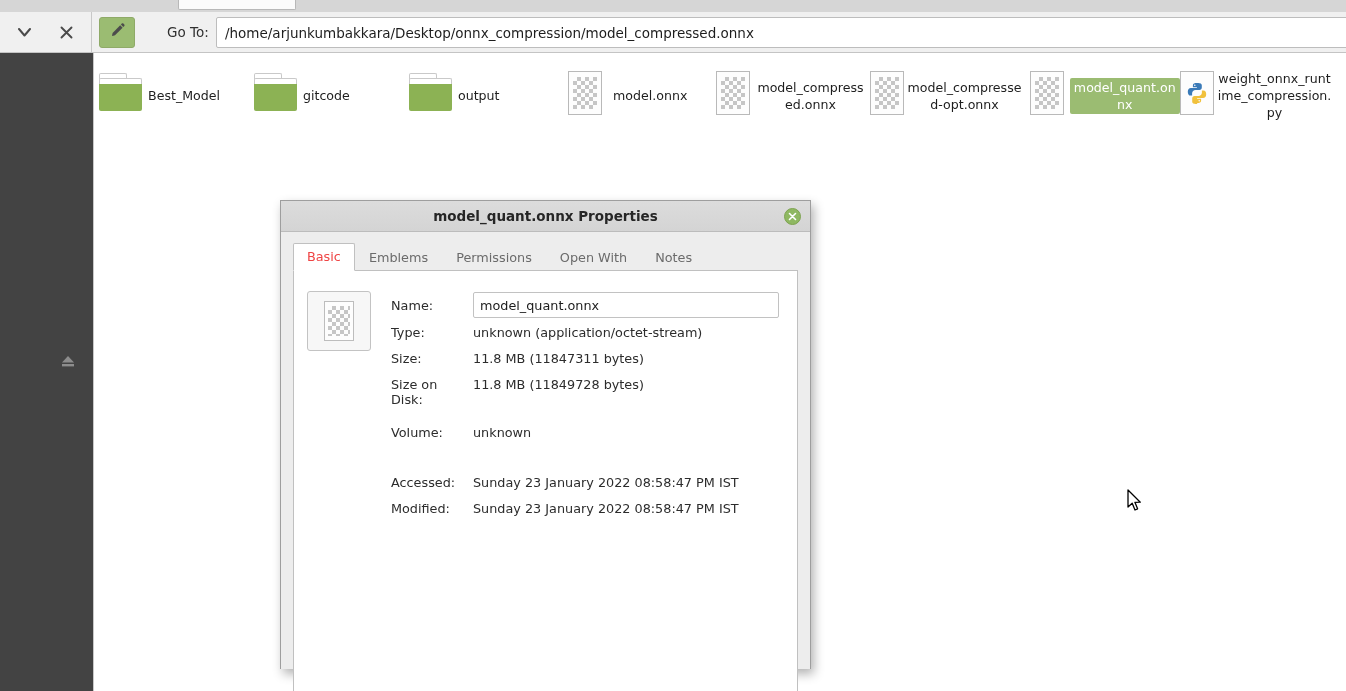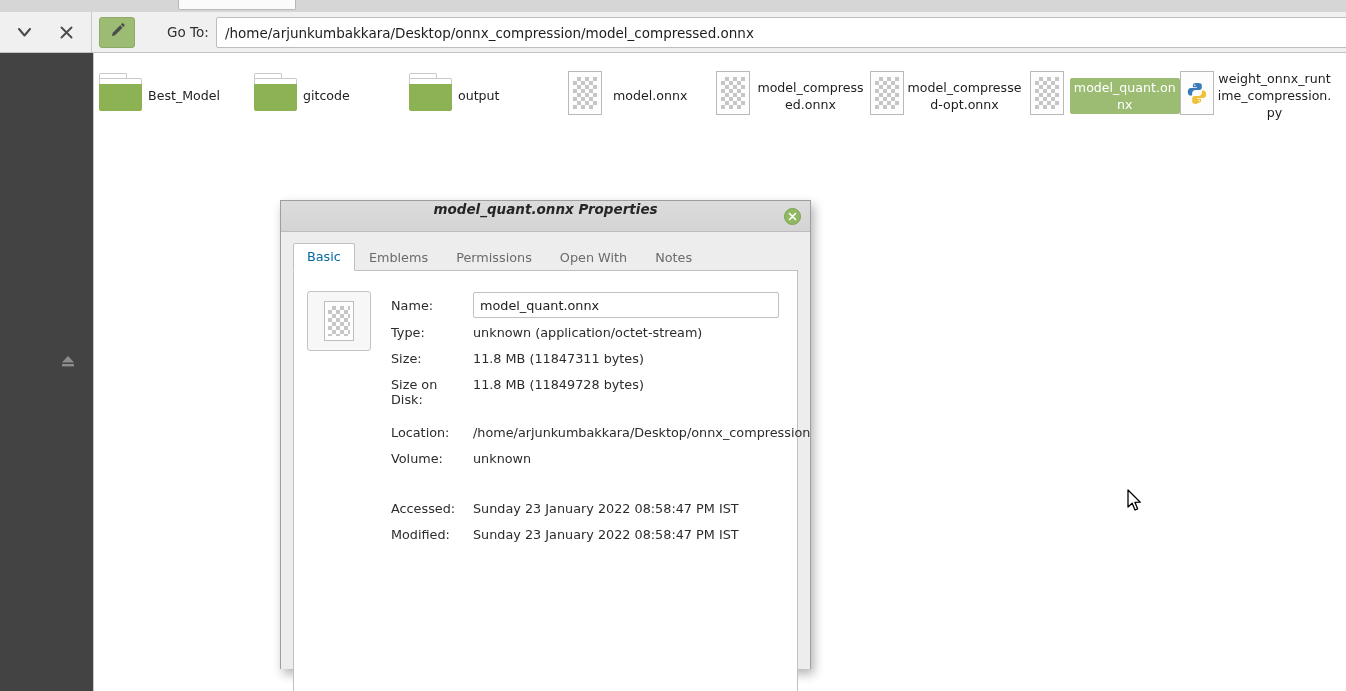--- a/index.html
+++ b/index.html
@@ -218,21 +218,21 @@
     width: 531px; height: 469px;
     background: #ededed;
     border: 1px solid #9e9e9e;
     box-shadow: 3px 5px 10px rgba(0,0,0,0.30);
   }
   .dialog-titlebar {
     position: relative;
     height: 31px;
     background: linear-gradient(to bottom, #dcdcdc, #d4d4d4);
     border-bottom: 1px solid #bcbcbc;
-    display: flex; align-items: flex-start; justify-content: center; font-style: italic;
+    display: flex; align-items: center; justify-content: center;
   }
   .dialog-title {
     font-size: 13.5px;
     font-weight: bold;
     color: #262626;
   }
   .dialog-close {
     position: absolute;
     right: 9px; top: 7px;
     width: 17px; height: 17px;
@@ -268,21 +268,21 @@
     color: #6b6b6b;
     padding: 5px 13px 6px 13px;
     cursor: pointer;
     border: 1px solid transparent;
     border-bottom: none;
     position: relative;
     top: 1px;
   }
   .tab.active {
     background: #ffffff;
-    color: #0369a1;
+    color: #ef4444;
     border: 1px solid #c0c0c0;
     border-bottom: 1px solid #ffffff;
     border-radius: 2px 2px 0 0;
   }
 
   .tab-panel {
     position: relative;
     margin-top: -1px;
     width: 505px;
     height: 440px;
@@ -559,24 +559,20 @@
             <span class="field-value">11.8 MB (11847311 bytes)</span>
           </div>
 
           <div class="field-row">
             <span class="field-label">Size on Disk:</span>
             <span class="field-value">11.8 MB (11849728 bytes)</span>
           </div>
 
           <div class="spacer-row"></div>
 
-          <div class="field-row">
-            <span class="field-label">Location:</span>
-            <span class="field-value">/home/arjunkumbakkara/Desktop/onnx_compression</span>
-          </div>
 
           <div class="field-row">
             <span class="field-label">Volume:</span>
             <span class="field-value">unknown</span>
           </div>
 
           <div class="spacer-row2"></div>
 
           <div class="field-row">
             <span class="field-label">Accessed:</span>

